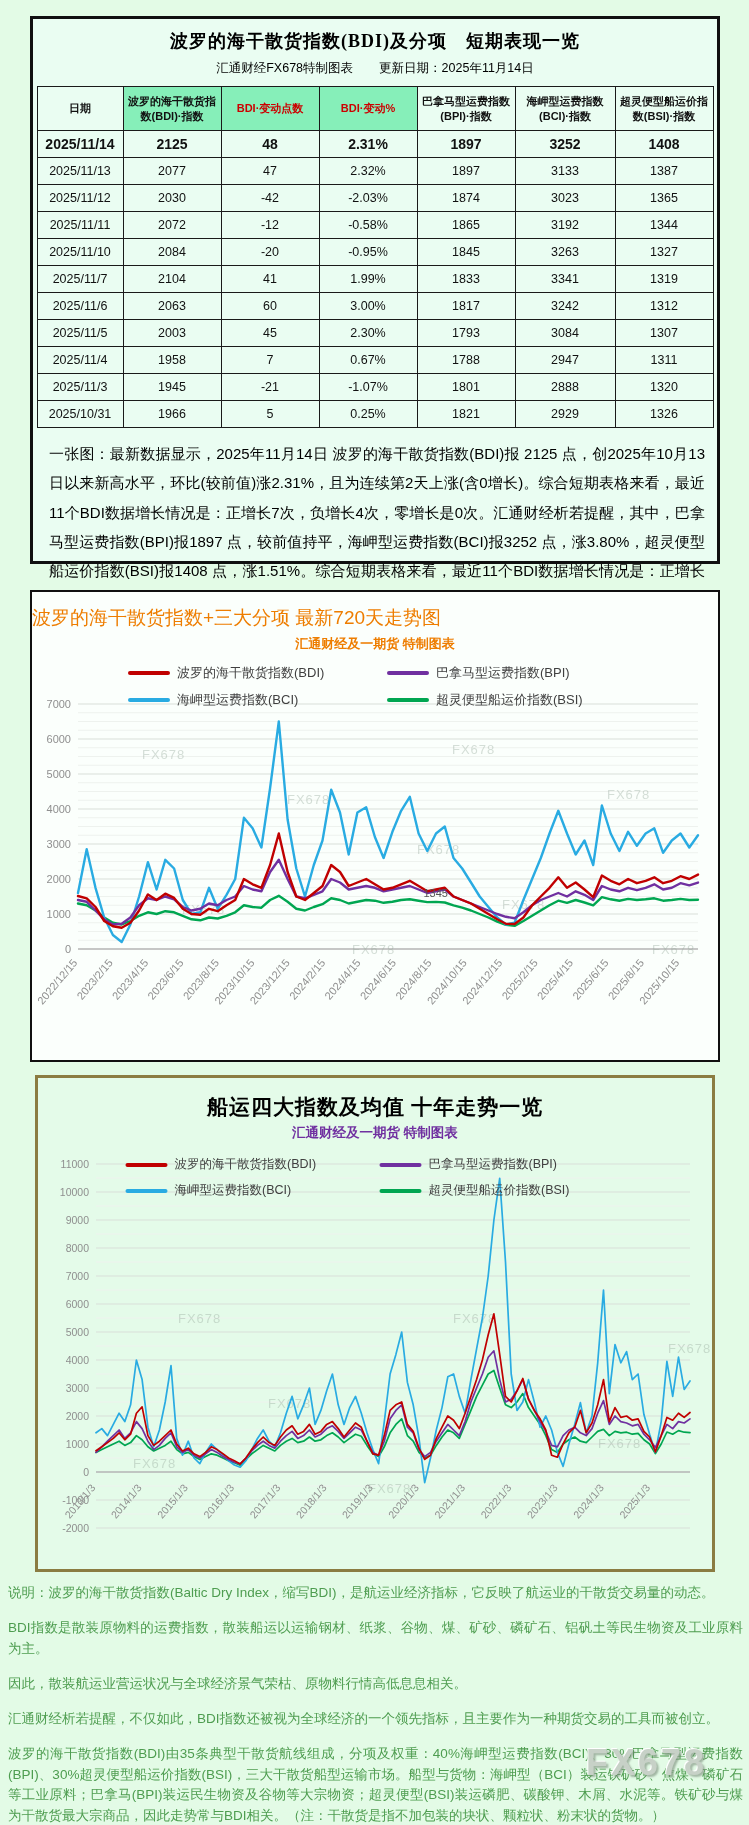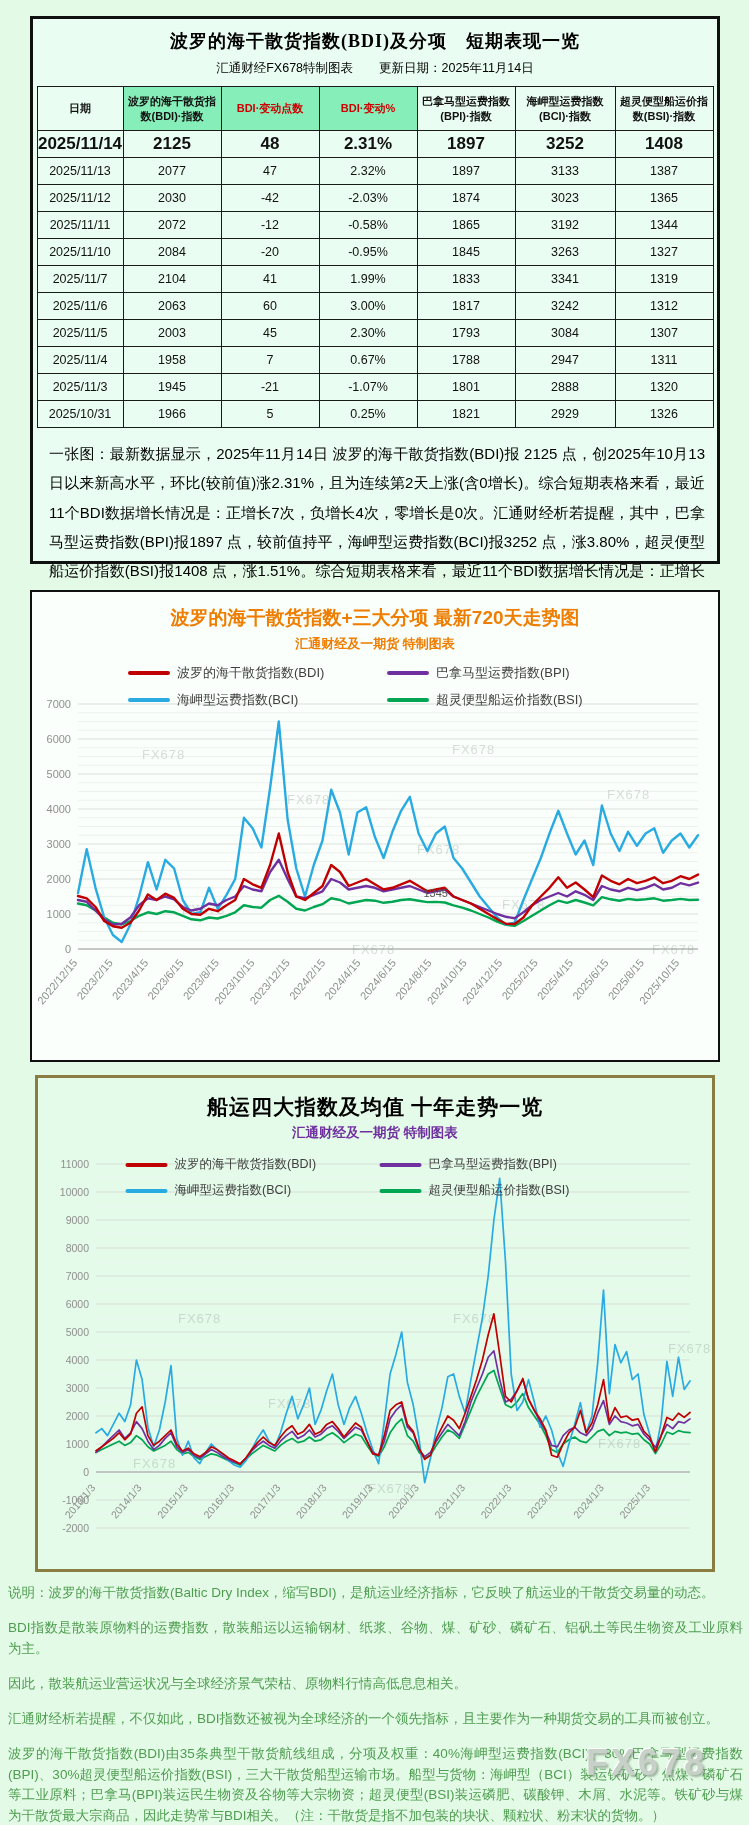--- a/index.html
+++ b/index.html
@@ -25,32 +25,32 @@
     margin:9px auto 0; border-collapse:collapse; width:676px; table-layout:fixed;
   }
   table.bdi th, table.bdi td {
     border:1px solid #1a1a1a; text-align:center; vertical-align:middle;
     background:#eafdf2; overflow:hidden;
   }
   table.bdi th { font-size:11px; font-weight:bold; height:44px; line-height:1.3; padding:1px 2px; }
   table.bdi th.green { background:#86efb9; }
   table.bdi th.red { color:#cc0000; }
   table.bdi td { font-size:12.5px; height:27px; }
-  table.bdi tr.bold td { font-weight:bold; font-size:17px; }
+  table.bdi tr.bold td { font-weight:bold; font-size:14px; }
   .tp-summary {
     padding:11px 12px 0 16px; font-size:15px; line-height:1.95; color:#000;
     text-align:justify; text-align-last:center;
   }
 
   
   .chart720-panel {
     left:30px; top:590px; width:690px; height:472px;
     background:#fbfffc; border:2px solid #101010;
   }
-  .c720-title { margin-top:13px; text-align:center; font-size:19px; font-weight:bold; color:#ee7d00; }
+  .c720-title { margin-top:13px; font-size:19px; font-weight:normal; color:#ee7d00; }
   .c720-sub   { margin-top:4px; text-align:center; font-size:13px; font-weight:bold; color:#ee7d00; }
   .legend {
     position:absolute; left:50%; transform:translateX(-50%);
     display:grid; grid-template-columns:235px 235px; column-gap:24px; row-gap:9px; z-index:2;
   }
   .legend720 { top:72px; }
   .legend .item { display:flex; align-items:center; gap:7px; font-size:13px; color:#404040; white-space:nowrap; }
   .legend .swatch { width:42px; height:4px; border-radius:2px; flex:0 0 auto; }
   svg.chart { position:absolute; left:0; z-index:1; }
   #svg720 { top:62px; width:686px; height:394px; }

